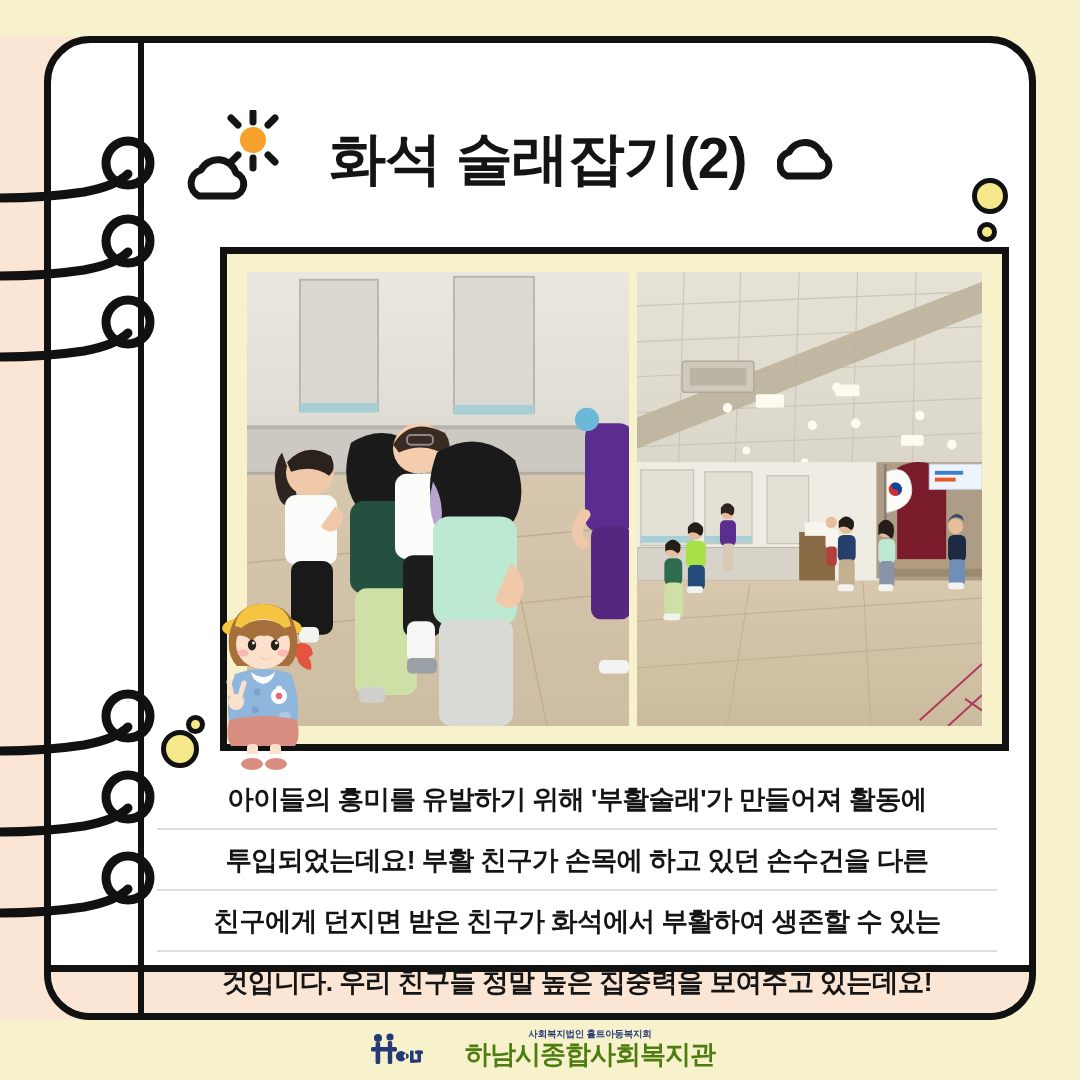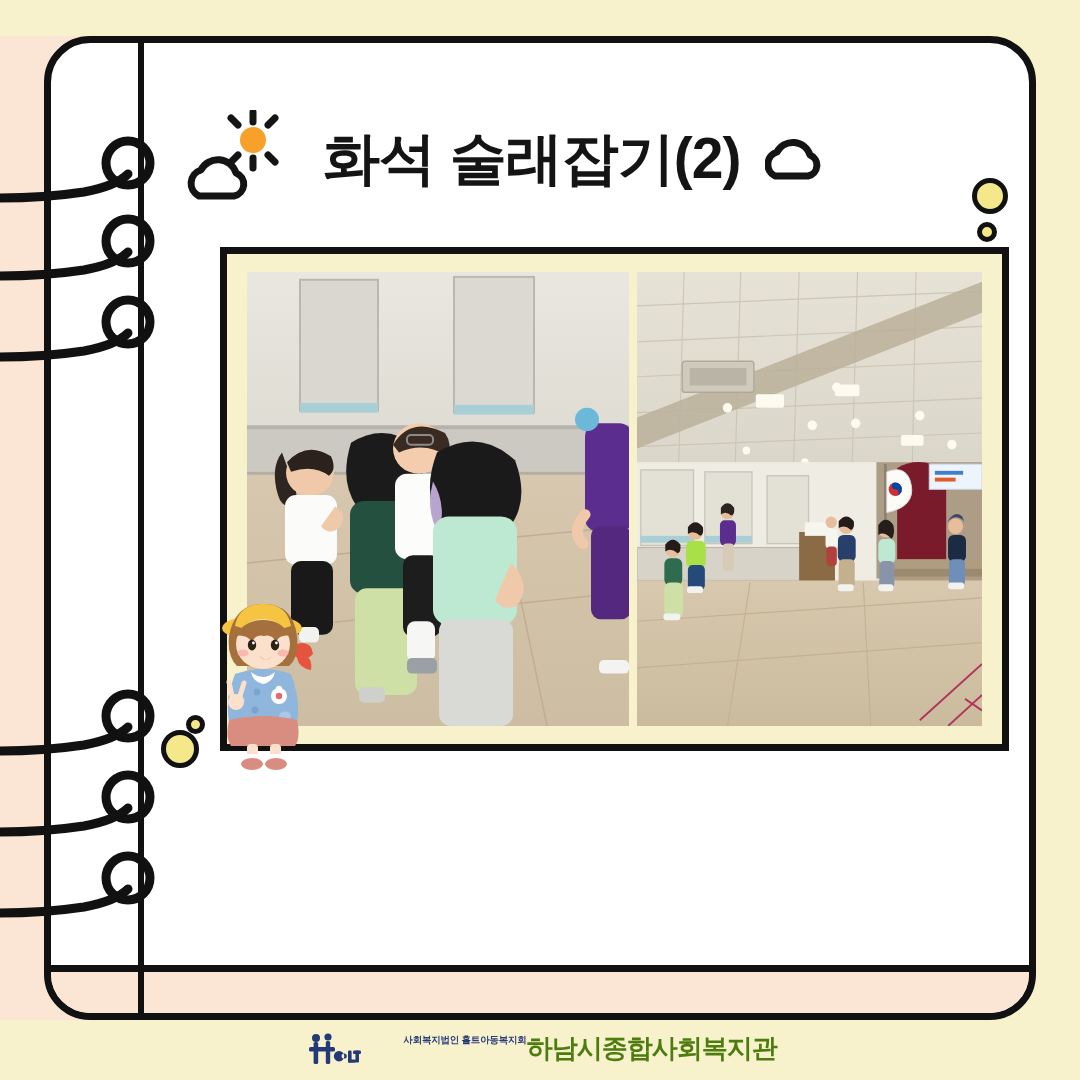--- a/index.html
+++ b/index.html
@@ -32,21 +32,21 @@
   .margin-rule{
     position:absolute;left:131px;top:0;bottom:0;width:6px;background:#111111;z-index:6;
   }
 
   
   .spiral{position:absolute;left:0;top:0;width:240px;height:1080px;z-index:9;pointer-events:none;}
 
   
   .header{
     position:absolute;left:180px;top:96px;width:800px;height:110px;
-    display:flex;align-items:center;gap:18px;
+    display:flex;align-items:center;gap:24px;
   }
   .title-text{
     font-size:57px;font-weight:700;color:#141414;letter-spacing:-1px;
     white-space:nowrap;line-height:1;
   }
 
   
   .photo-frame{
     position:absolute;left:213px;top:240px;width:789px;height:504px;
     background:#F8F2CC;border:7px solid #111111;box-sizing:border-box;
@@ -69,21 +69,21 @@
   .tline:first-child{border-top:none;}
 
   
   .dot{position:absolute;border-radius:50%;background:#F4E88A;border:5px solid #111111;box-sizing:border-box;z-index:10;}
 
   
   .footer{
     position:absolute;left:0;right:0;bottom:4px;height:56px;
     display:flex;align-items:center;justify-content:center;gap:11px;
   }
-  .logo-text{display:flex;flex-direction:row;align-items:flex-start;line-height:1;margin-left:31px;}
+  .logo-text{display:flex;flex-direction:column;align-items:center;line-height:1;margin-left:31px;}
   .logo-sub{font-size:9.5px;font-weight:700;color:#2A3B7A;letter-spacing:-0.2px;margin-bottom:2px;}
   .logo-main{font-size:26px;font-weight:700;color:#4d7c0f;letter-spacing:-1px;}
 
   
   .sticker{position:absolute;left:205px;top:592px;width:120px;height:178px;z-index:12;}
 </style>
 </head>
 <body>
 
 <div id="page">
@@ -310,20 +310,26 @@
             <circle cx="338" cy="262" r="8" fill="#e7bd9c"></circle>
             <path d="M329 258 q9 -10 18 -1 l-2 -5 q-8 -7 -16 6z" fill="#3a4a66"></path>
             <rect x="330" y="271" width="19" height="28" rx="6" fill="#1c2a44"></rect>
             <rect x="331" y="296" width="17" height="28" rx="5" fill="#6f8fb8"></rect>
             <rect x="330" y="320" width="17" height="7" rx="3" fill="#f2f2ee"></rect>
           </g>
         </svg>
       </div>
     </div>
 
+    <div class="body-text" style="left:106px;top:726px;">
+      <div class="tline">아이들의 흥미를 유발하기 위해 '부활술래'가 만들어져 활동에</div>
+      <div class="tline">투입되었는데요! 부활 친구가 손목에 하고 있던 손수건을 다른</div>
+      <div class="tline">친구에게 던지면 받은 친구가 화석에서 부활하여 생존할 수 있는</div>
+      <div class="tline">것입니다. 우리 친구들 정말 높은 집중력을 보여주고 있는데요!</div>
+    </div>
 
     <div class="header" style="left:136px;top:60px;">
       <svg width="118" height="96" viewBox="0 0 118 96">
         <g>
           <circle cx="66" cy="30" r="13" fill="#F7A12B"></circle>
           <g stroke="#141414" stroke-width="7" stroke-linecap="round">
             <path d="M66 2 v10"></path>
               <path d="M66 48 v10"></path>
             <path d="M44 8 l7 7"></path>
               <path d="M81 45 l7 7"></path>

